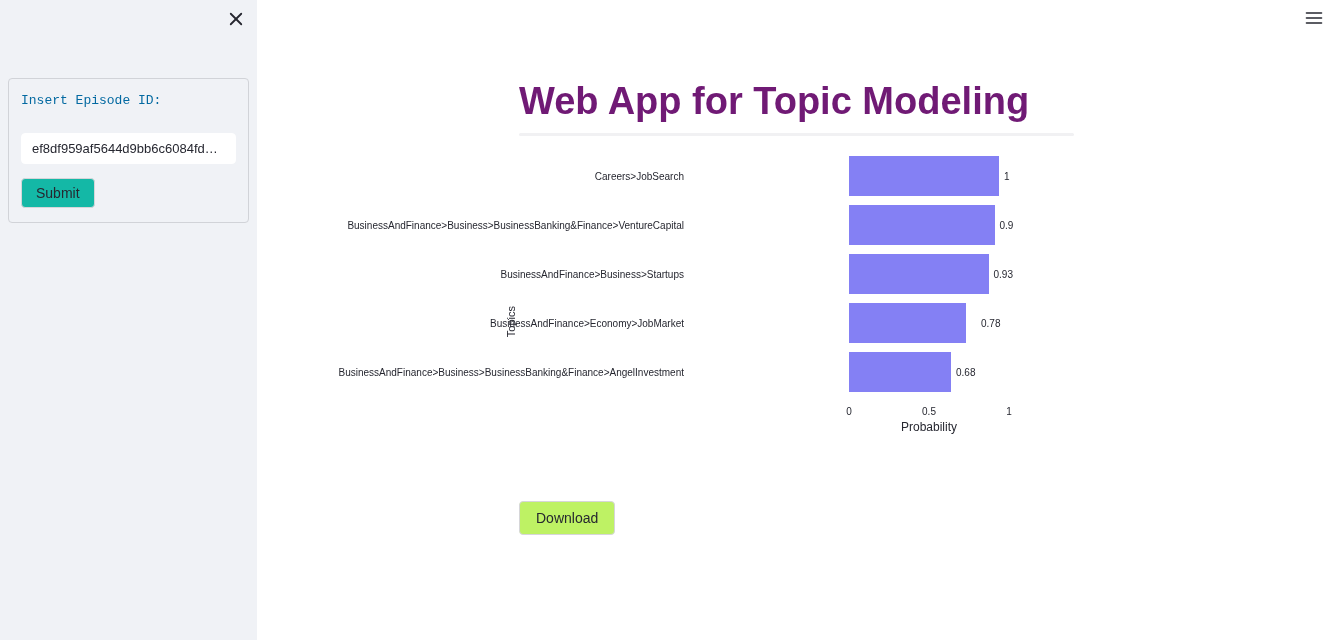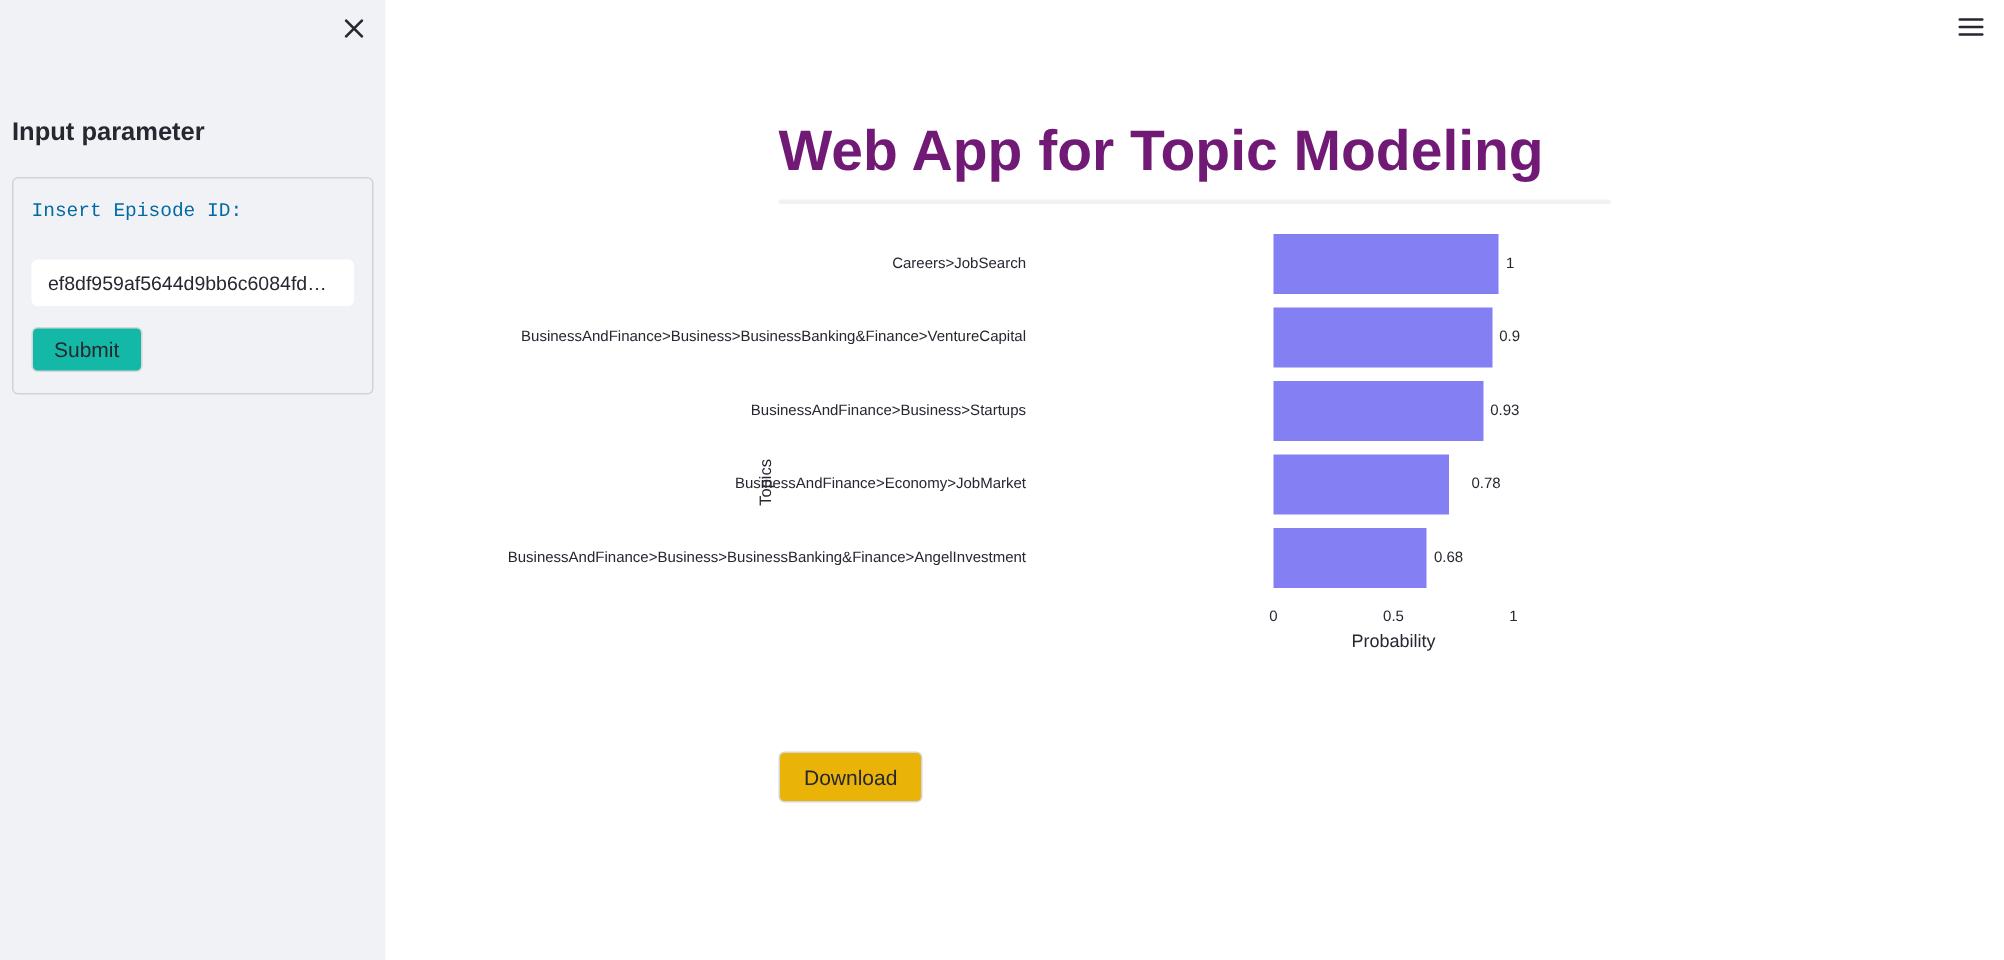--- a/index.html
+++ b/index.html
@@ -185,42 +185,41 @@
     .xaxis-title {
       position: absolute;
       left: 50%;
       top: 16px;
       transform: translateX(-50%);
       font-size: 12px;
       color: #262730;
     }
     .download-btn {
       margin-top: 45px;
-      background: #eab308;
+      background: #bef264;
       border: 1px solid #d6d6d9;
       border-radius: 4px;
       padding: 8px 16px;
       font-size: 14px;
       color: #262730;
       cursor: pointer;
       font-family: inherit;
     }
   </style>
 </head>
 <body>
 
 <div class="sidebar">
   <span class="close-icon">
     <svg viewBox="0 0 24 24" width="18" height="18" stroke="currentColor" stroke-width="2.4" fill="none" stroke-linecap="round">
       <line x1="5" y1="5" x2="19" y2="19"></line>
       <line x1="19" y1="5" x2="5" y2="19"></line>
     </svg>
   </span>
   <div class="sidebar-content">
-    <h2 class="sidebar-heading">Input parameter</h2>
     <div class="form-card">
       <label class="form-label">Insert Episode ID:</label>
       <input type="text" class="text-input" value="ef8df959af5644d9bb6c6084fd5e5ce7" style="">
       <button class="submit-btn">Submit</button>
     </div>
   </div>
 </div>
 
 <div class="main">
   <span class="hamburger-icon">

